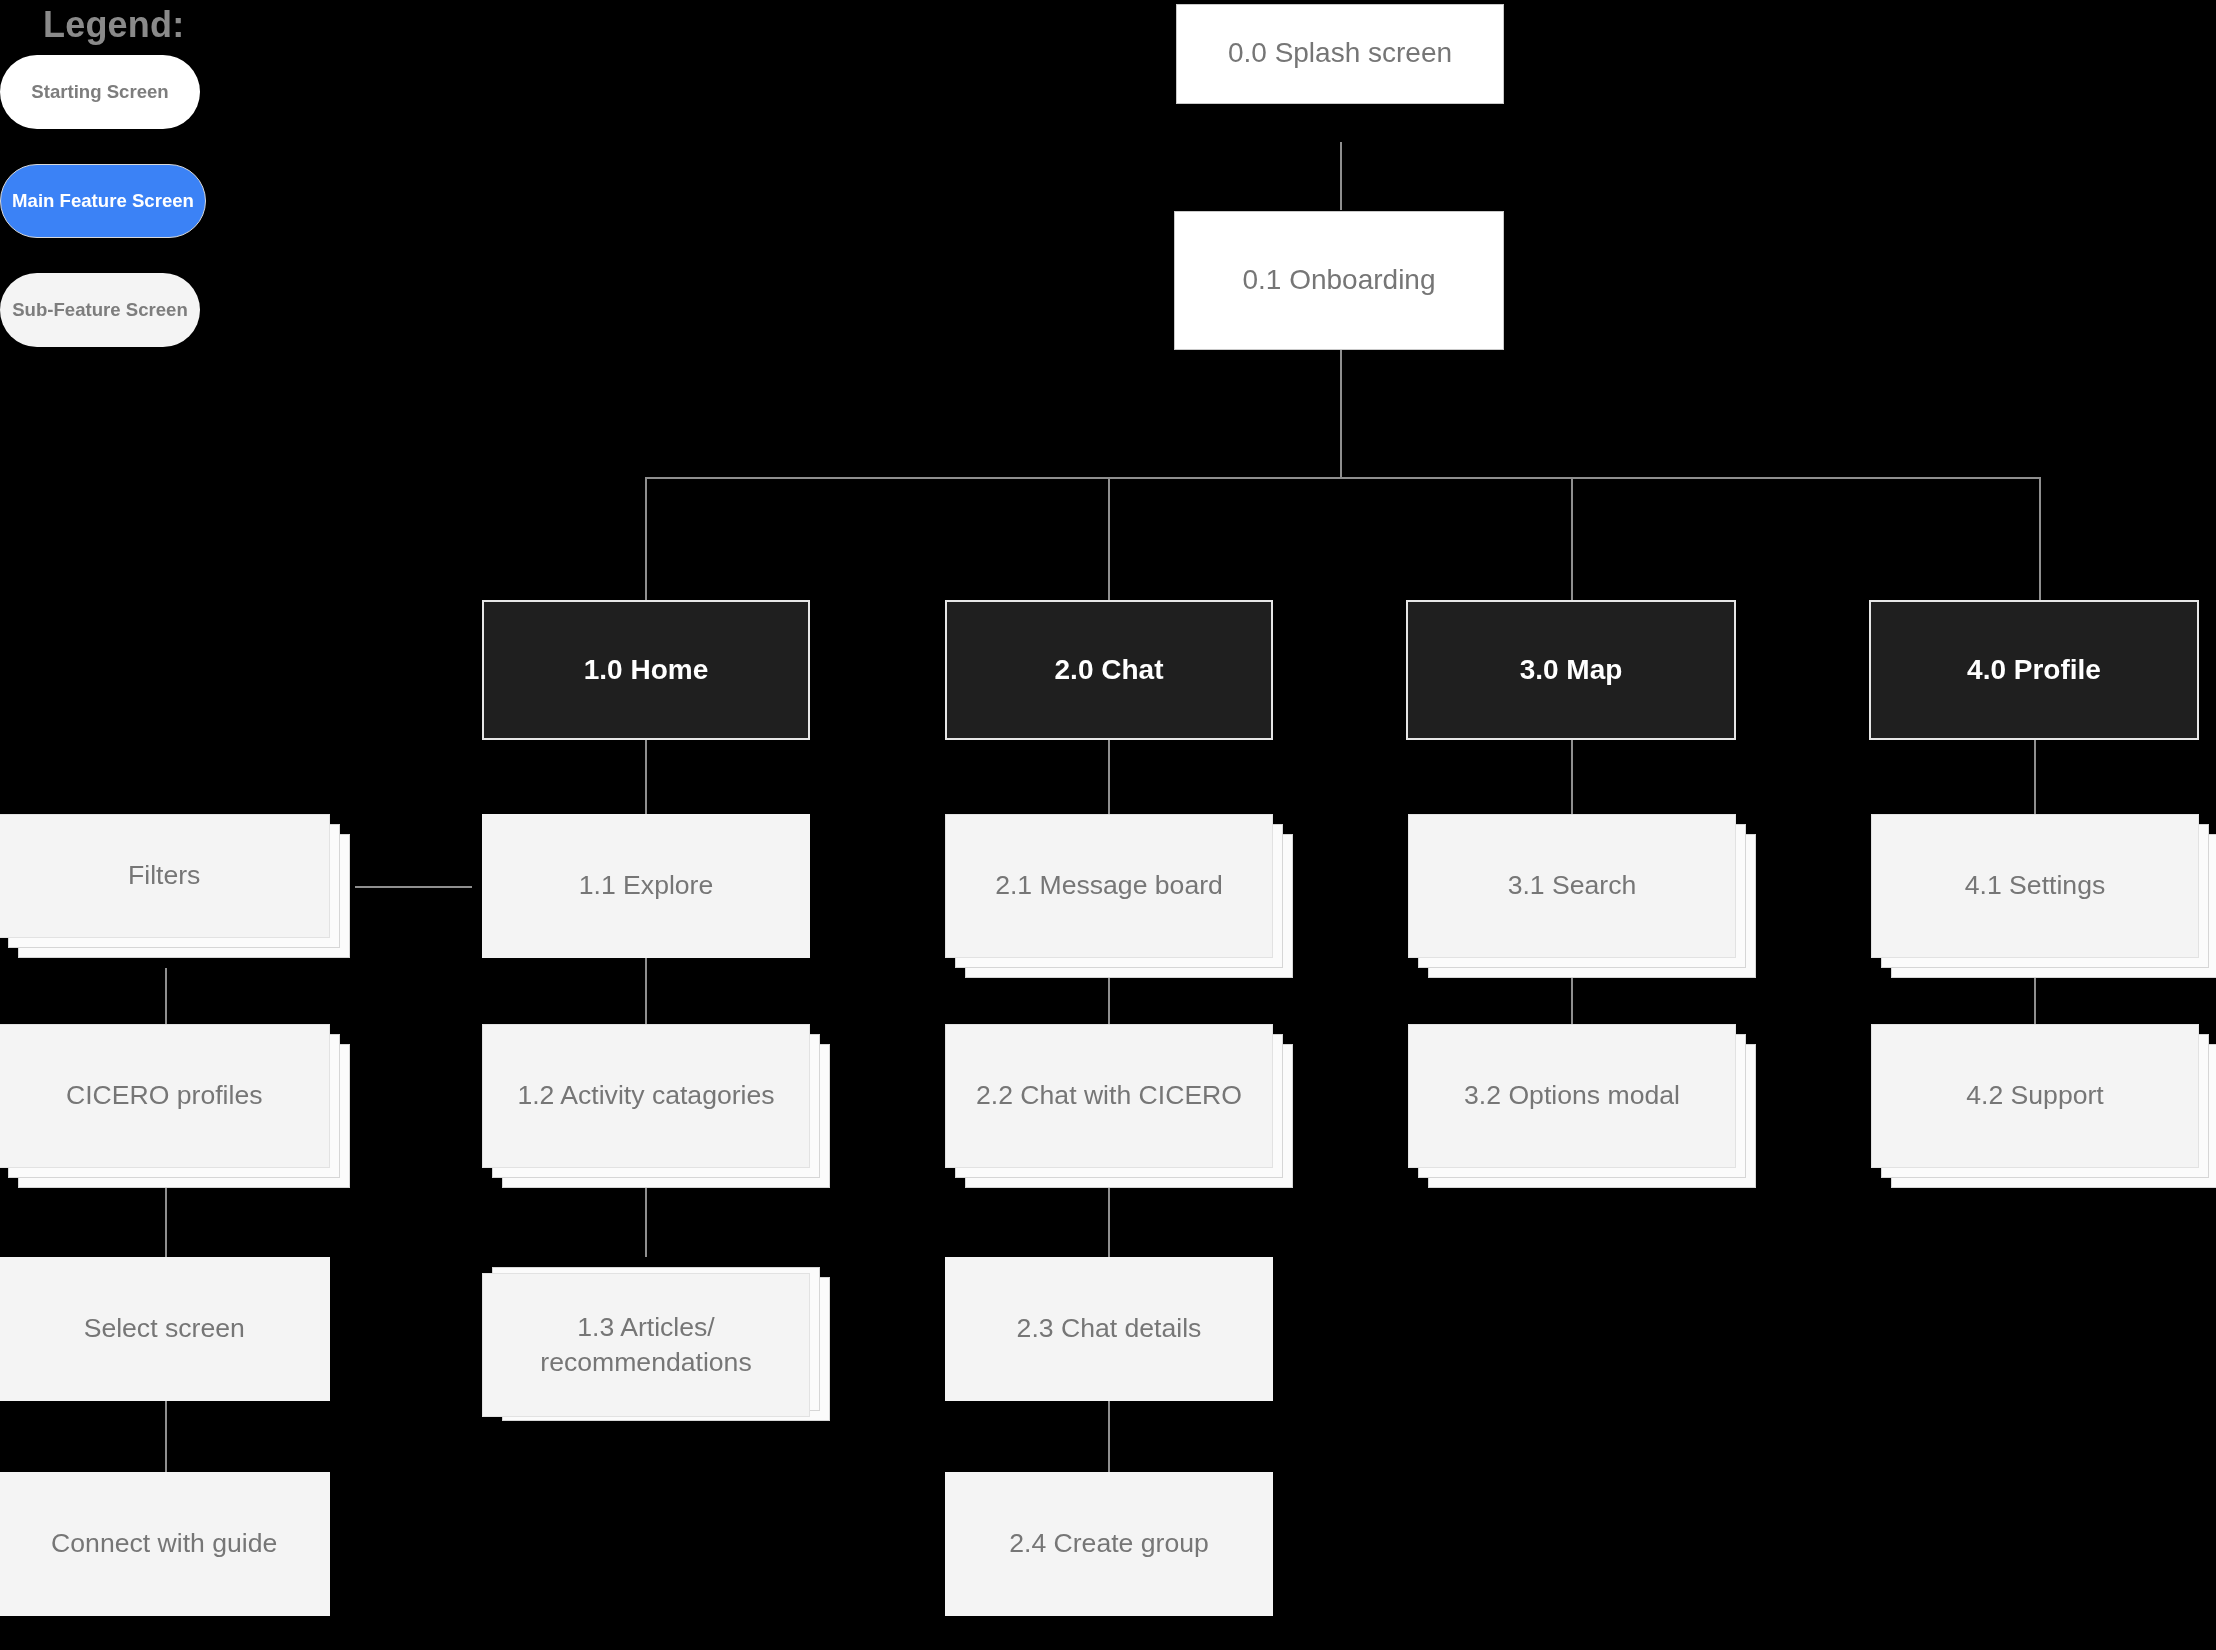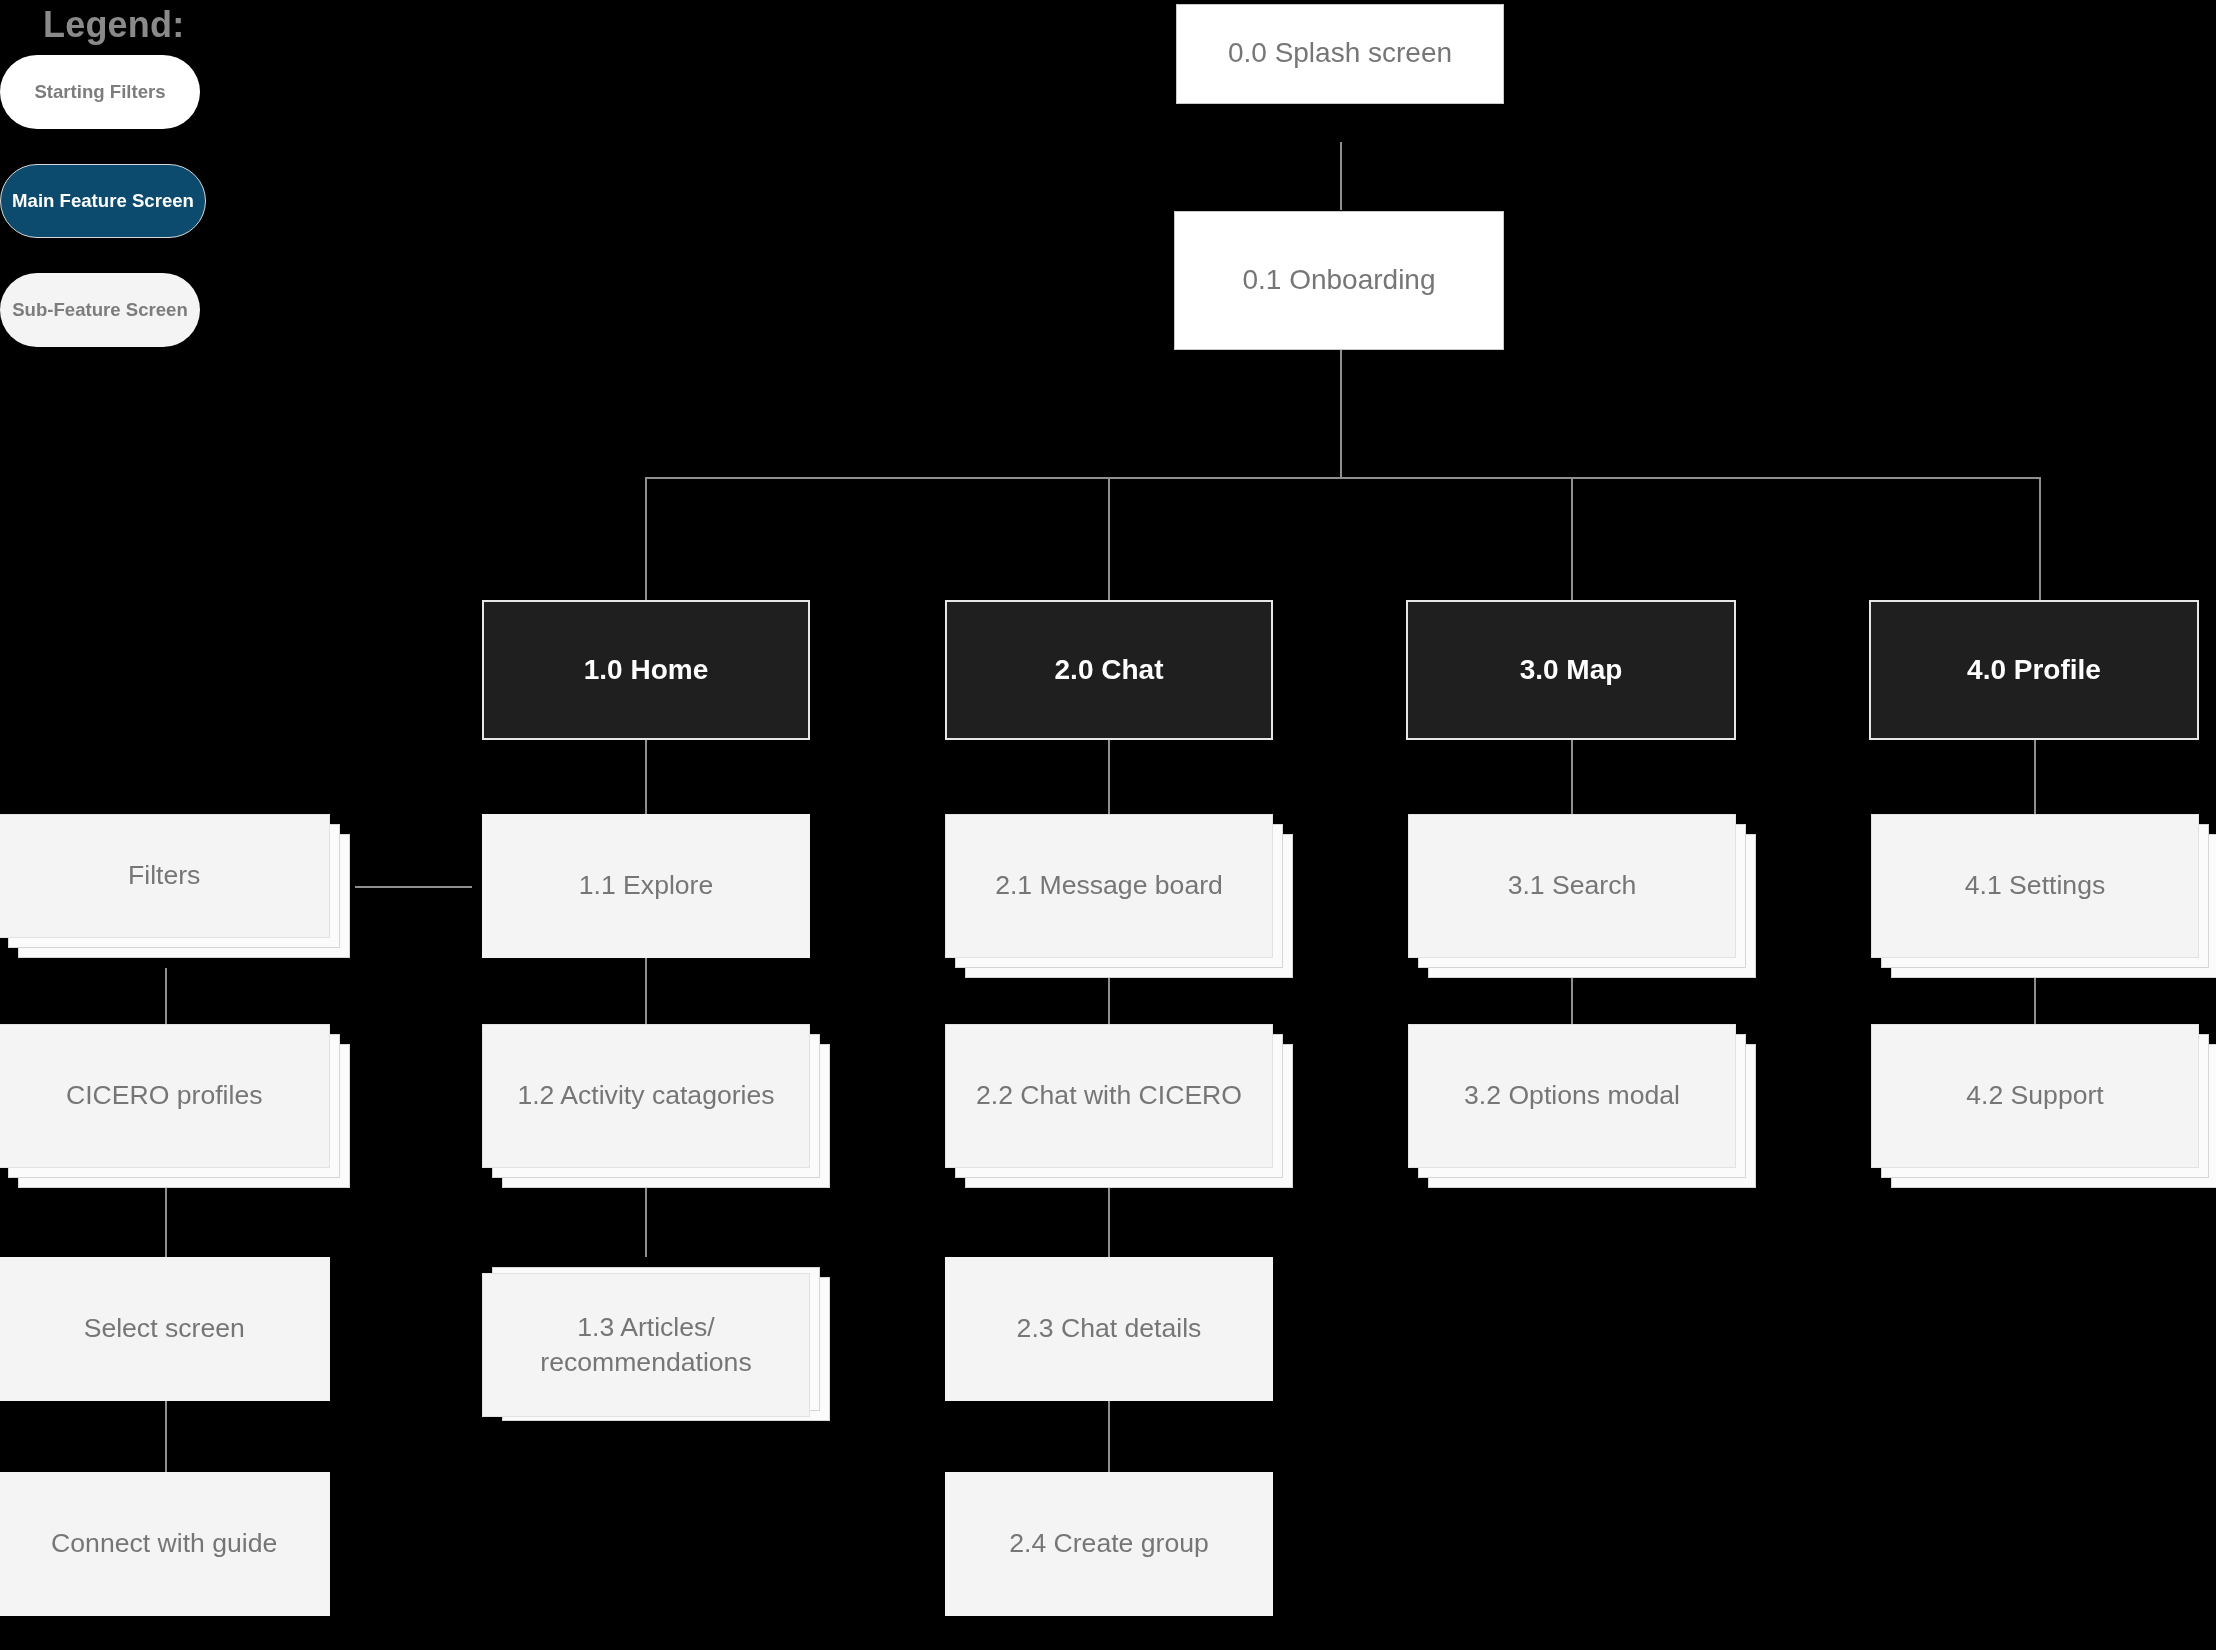--- a/index.html
+++ b/index.html
@@ -30,21 +30,21 @@
     border-radius: 177px;
     text-align: center;
   }
   .legend-pill.start {
     left: 0px; top: 55px; width: 200px; height: 74px;
     background: #ffffff; color: #7d7d7d;
     font-size: 18.6px; font-weight: 700;
   }
   .legend-pill.main {
     left: 0px; top: 164px; width: 206px; height: 74px;
-    background: #0c4a6e; color: #ffffff;
+    background: #3b82f6; color: #ffffff;
     border: 1.8px solid #d8d8d8;
     font-size: 18.6px; font-weight: 700; text-align: right;
   }
   .legend-pill.sub {
     left: 0px; top: 273px; width: 200px; height: 74px;
     background: #f4f4f4; color: #7d7d7d;
     font-size: 18.6px; font-weight: 700;
   }
 
   
@@ -97,21 +97,21 @@
   .conn.h { height: 1.8px; }
 </style>
 </head>
 <body>
 
 <div id="stage">
 
   <div id="legend">
     <div class="legend-title">Legend:</div>
     <div class="legend-pill start">
-      <span>Starting Filters</span>
+      <span>Starting Screen</span>
     </div>
     <div class="legend-pill main">
       <span>Main Feature Screen</span>
     </div>
     <div class="legend-pill sub">
       <span>Sub-Feature Screen</span>
     </div>
   </div>
 
   <div class="conn v" style="left:1340px; top:142px; height:68px;"></div>

